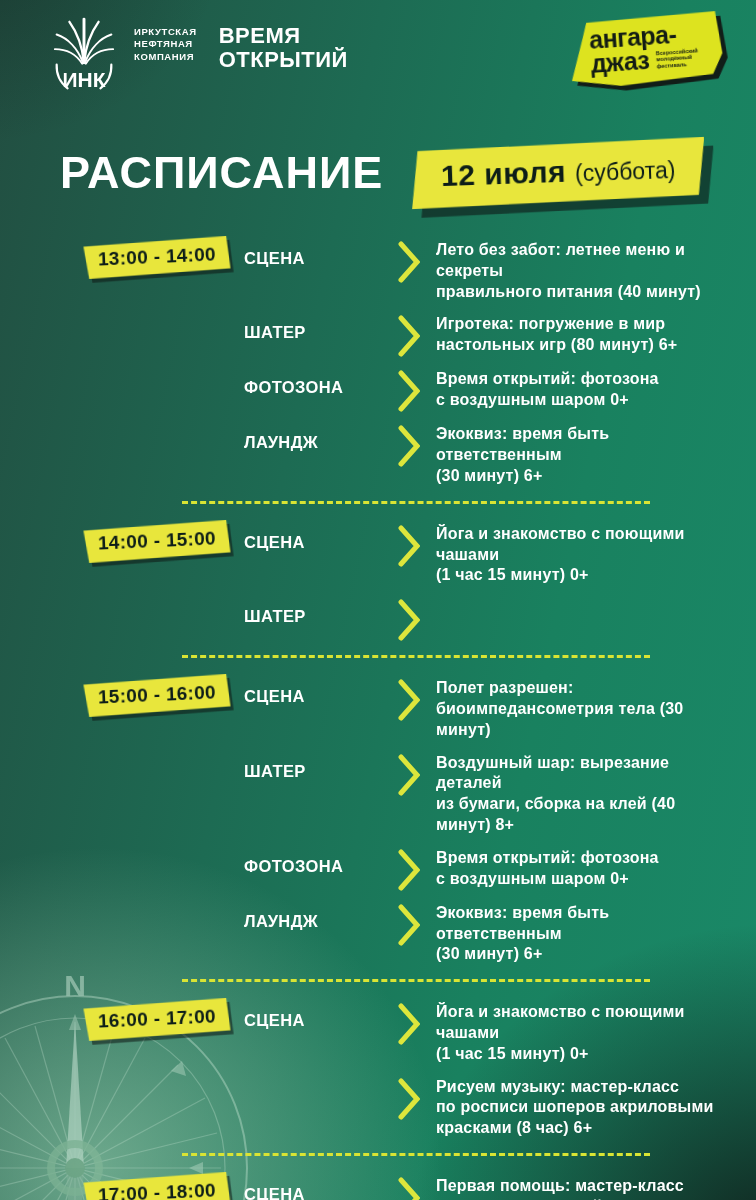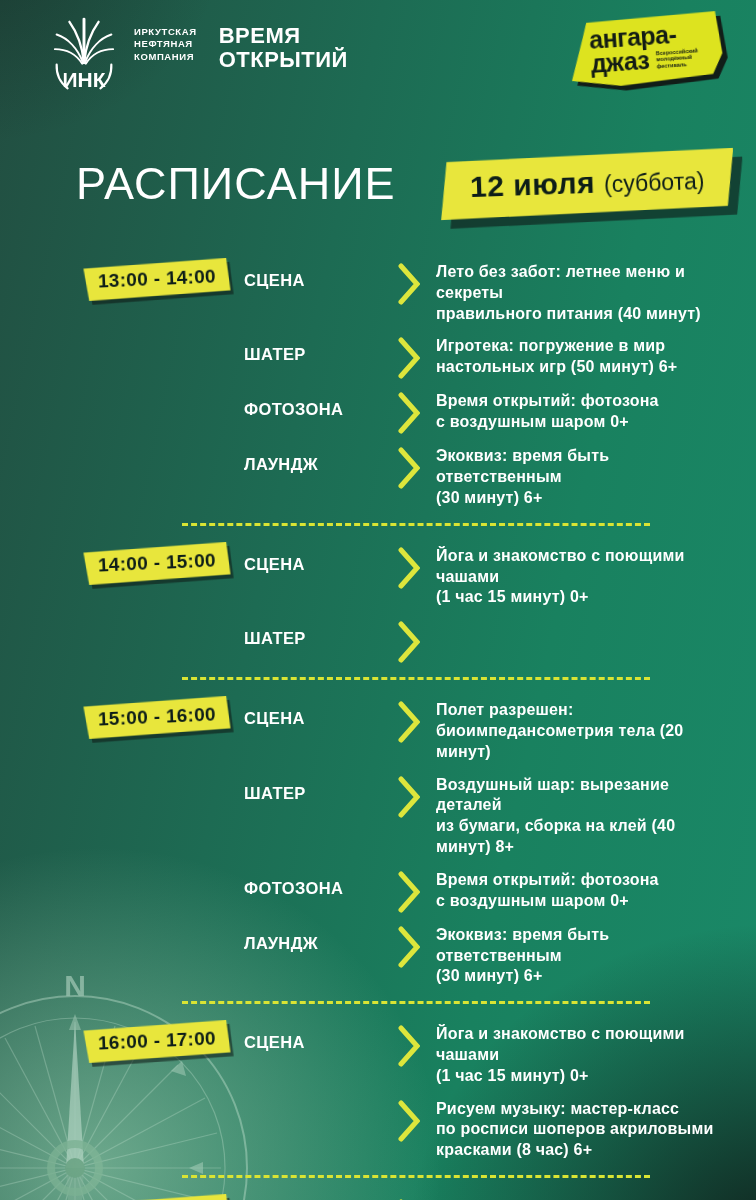--- a/index.html
+++ b/index.html
@@ -27,21 +27,21 @@
     width:152px;height:68px;background:#dde31f;color:#131c14;
     clip-path:polygon(9% 26%, 12% 4%, 97% 0, 100% 62%, 93% 92%, 32% 100%, 0 88%);
     display:flex;flex-direction:column;justify-content:center;padding:4px 10px 6px 20px;box-sizing:border-box;
   }
   .sticker-line1{font-size:25px;font-weight:bold;line-height:.95;letter-spacing:-.5px;}
   .sticker-row{display:flex;align-items:center;gap:7px;}
   .sticker-line2{font-size:25px;font-weight:bold;line-height:.95;letter-spacing:-.5px;}
   .sticker-caption{white-space:pre-line;font-size:5.5px;line-height:1.25;font-weight:bold;}
   
   .title-row{position:relative;z-index:2;display:flex;align-items:center;padding:50px 0 0 60px;}
-  .page-title{margin:16px;font-size:45px;font-weight:normal;letter-spacing:1px;}
+  .page-title{margin:0;font-size:45px;font-weight:bold;letter-spacing:1px;}
   .date-badge{margin-left:28px;transform:rotate(-2deg);filter:drop-shadow(9px 9px 0 rgba(14,24,21,.6));}
   .date-badge-face{
     display:inline-flex;align-items:baseline;gap:9px;background:#e8e63c;color:#0d1d18;
     clip-path:polygon(2.5% 7%, 100% 0, 97.5% 93%, 0 100%);
     padding:13px 30px 15px 30px;
   }
   .date-text{font-size:30px;font-weight:bold;letter-spacing:.5px;}
   .weekday-text{font-size:23px;font-weight:normal;}
   
   .schedule{position:relative;z-index:2;padding:34px 38px 0 84px;}
@@ -158,21 +158,21 @@
       </div>
       <div class="event-row">
         <div class="time-cell"></div>
         <div class="venue-cell">ШАТЕР</div>
         <div class="chevron-cell">
             <svg width="22" height="42" viewBox="0 0 22 42">
               <path d="M3 3 L19 21 L3 39" stroke="#dde63c" stroke-width="5" fill="none" stroke-linecap="round"></path>
             </svg>
           </div>
         <div class="desc-cell">Игротека: погружение в мир
-настольных игр (50 минут) 6+</div>
+настольных игр (80 минут) 6+</div>
       </div>
       <div class="event-row">
         <div class="time-cell"></div>
         <div class="venue-cell">ФОТОЗОНА</div>
         <div class="chevron-cell">
             <svg width="22" height="42" viewBox="0 0 22 42">
               <path d="M3 3 L19 21 L3 39" stroke="#dde63c" stroke-width="5" fill="none" stroke-linecap="round"></path>
             </svg>
           </div>
         <div class="desc-cell">Время открытий: фотозона
@@ -219,21 +219,21 @@
     <section>
       <div class="event-row">
         <div class="time-cell"><span class="time-badge"><span class="time-badge-face">15:00 - 16:00</span></span></div>
         <div class="venue-cell">СЦЕНА</div>
         <div class="chevron-cell">
             <svg width="22" height="42" viewBox="0 0 22 42">
               <path d="M3 3 L19 21 L3 39" stroke="#dde63c" stroke-width="5" fill="none" stroke-linecap="round"></path>
             </svg>
           </div>
         <div class="desc-cell">Полет разрешен:
-биоимпедансометрия тела (20 минут)</div>
+биоимпедансометрия тела (30 минут)</div>
       </div>
       <div class="event-row">
         <div class="time-cell"></div>
         <div class="venue-cell">ШАТЕР</div>
         <div class="chevron-cell">
             <svg width="22" height="42" viewBox="0 0 22 42">
               <path d="M3 3 L19 21 L3 39" stroke="#dde63c" stroke-width="5" fill="none" stroke-linecap="round"></path>
             </svg>
           </div>
         <div class="desc-cell">Воздушный шар: вырезание деталей

